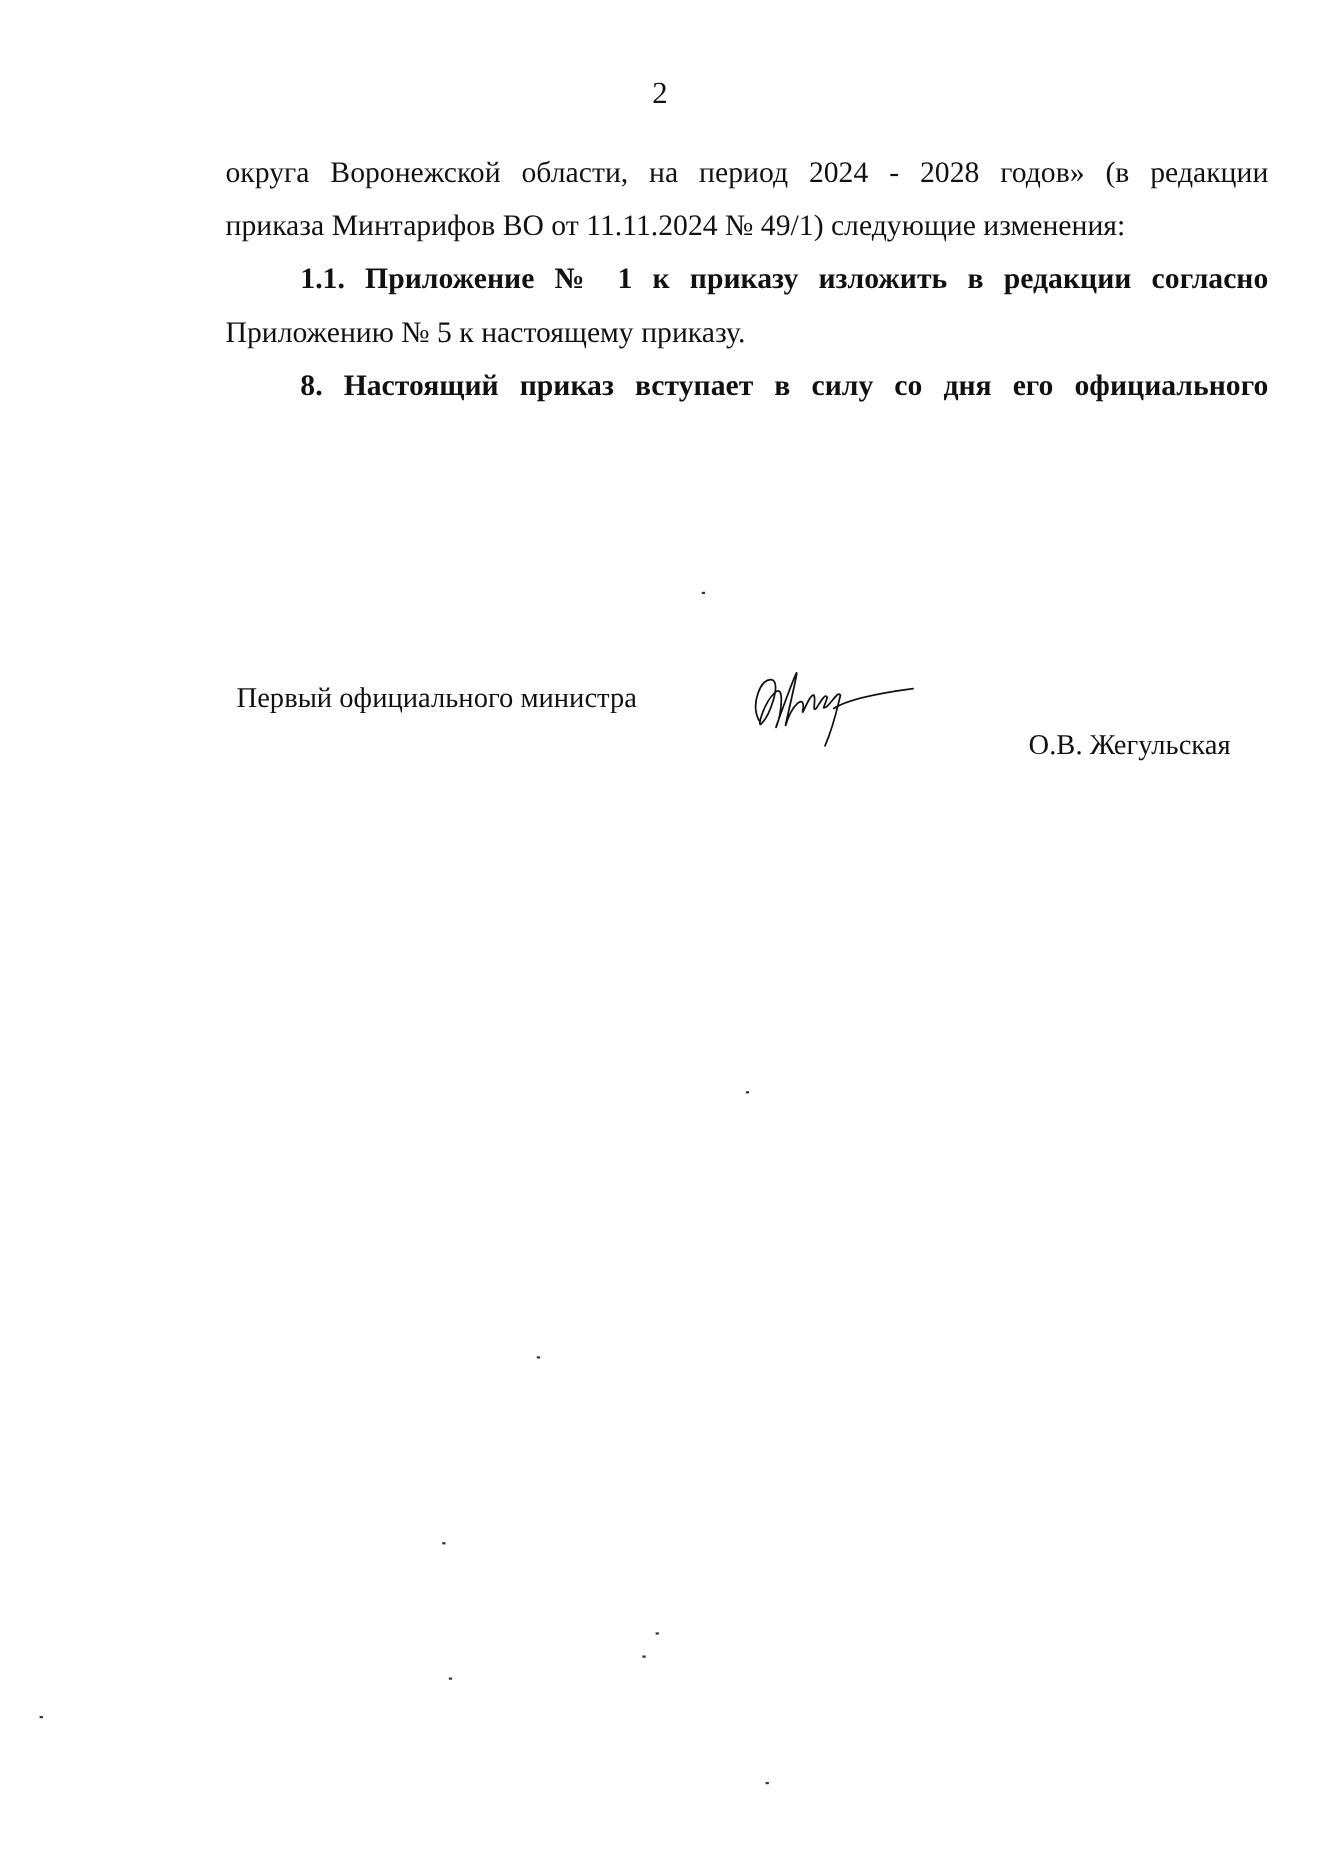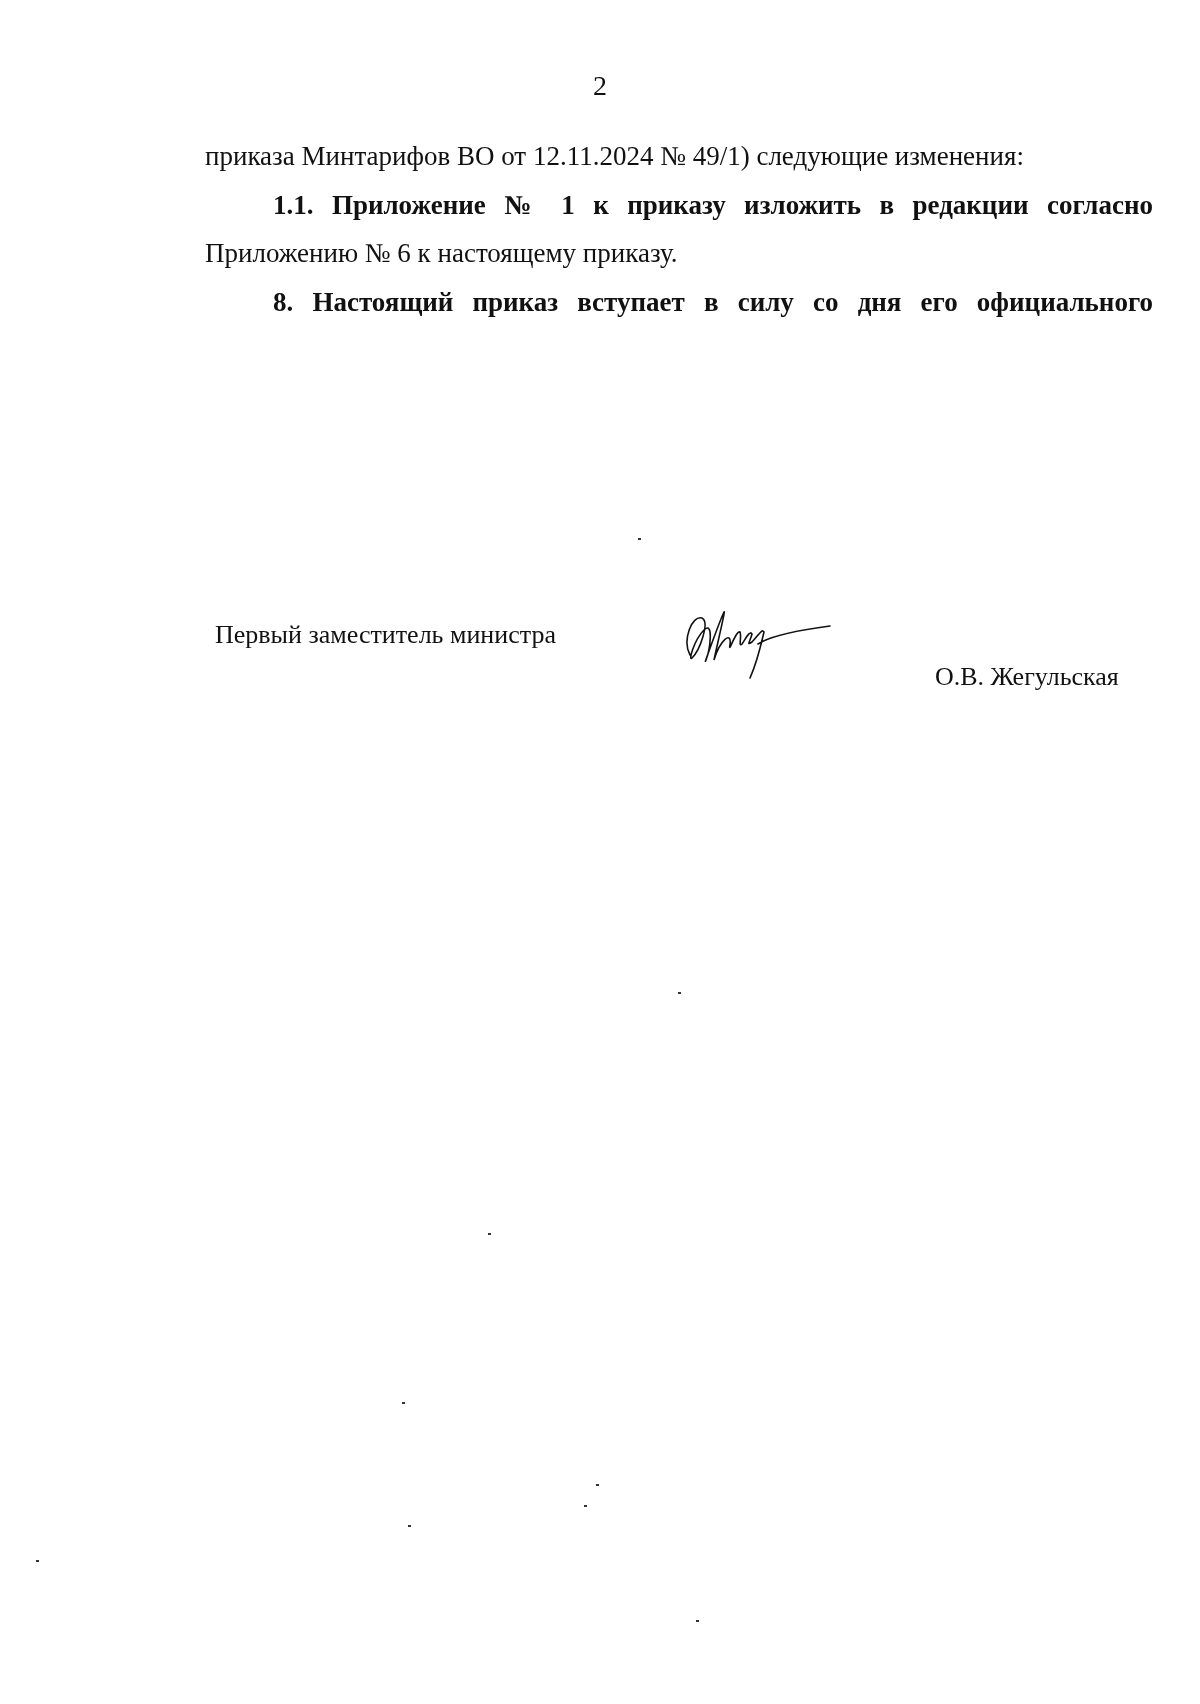--- a/index.html
+++ b/index.html
@@ -15,27 +15,28 @@
   .signature { position: absolute; top: 600px; left: 680px; width: 180px; height: 80px; }
   .speck { position: absolute; width: 3px; height: 2px; background: #333; }
 </style>
 </head>
 <body>
 
 <div>
   <div class="page-number">2</div>
 
   <div class="body-text">
-    <p class="para">приказа Минтарифов ВО от 12.11.2024 № 49/1) следующие изменения:</p>
+    <p class="para just-full">округа Воронежской области, на период 2024 - 2028 годов» (в редакции</p>
+    <p class="para">приказа Минтарифов ВО от 11.11.2024 № 49/1) следующие изменения:</p>
     <p class="para indent just-full">1.1. Приложение № 1 к приказу изложить в редакции согласно</p>
-    <p class="para">Приложению № 6 к настоящему приказу.</p>
+    <p class="para">Приложению № 5 к настоящему приказу.</p>
     <p class="para indent just-full">8. Настоящий приказ вступает в силу со дня его официального</p>
   </div>
 
-  <div class="sig-title">Первый заместитель министра</div>
+  <div class="sig-title">Первый официального министра</div>
 
   <svg class="signature" viewBox="0 0 180 80">
     <path d="M10 55 C 2 40, 12 15, 22 18 C 30 22, 20 50, 12 58 C 8 62, 14 40, 24 30 C 34 20, 30 50, 26 60 C 22 70, 40 20, 44 12 C 46 8, 36 50, 34 60 C 40 40, 52 30, 50 45 C 48 55, 56 30, 60 32 C 62 36, 58 48, 62 44 C 66 38, 70 30, 72 34 C 70 42, 66 46, 72 42 C 78 36, 82 28, 84 32 C 82 40, 78 60, 70 78 M 78 44 C 90 36, 120 30, 150 26" fill="none" stroke="#111" stroke-width="1.6" stroke-linecap="round"></path>
   </svg>
 
   <div class="sig-name">О.В. Жегульская</div>
 
   <div class="speck" style="top:538px;left:638px;"></div>
   <div class="speck" style="top:992px;left:678px;"></div>
   <div class="speck" style="top:1233px;left:488px;"></div>

